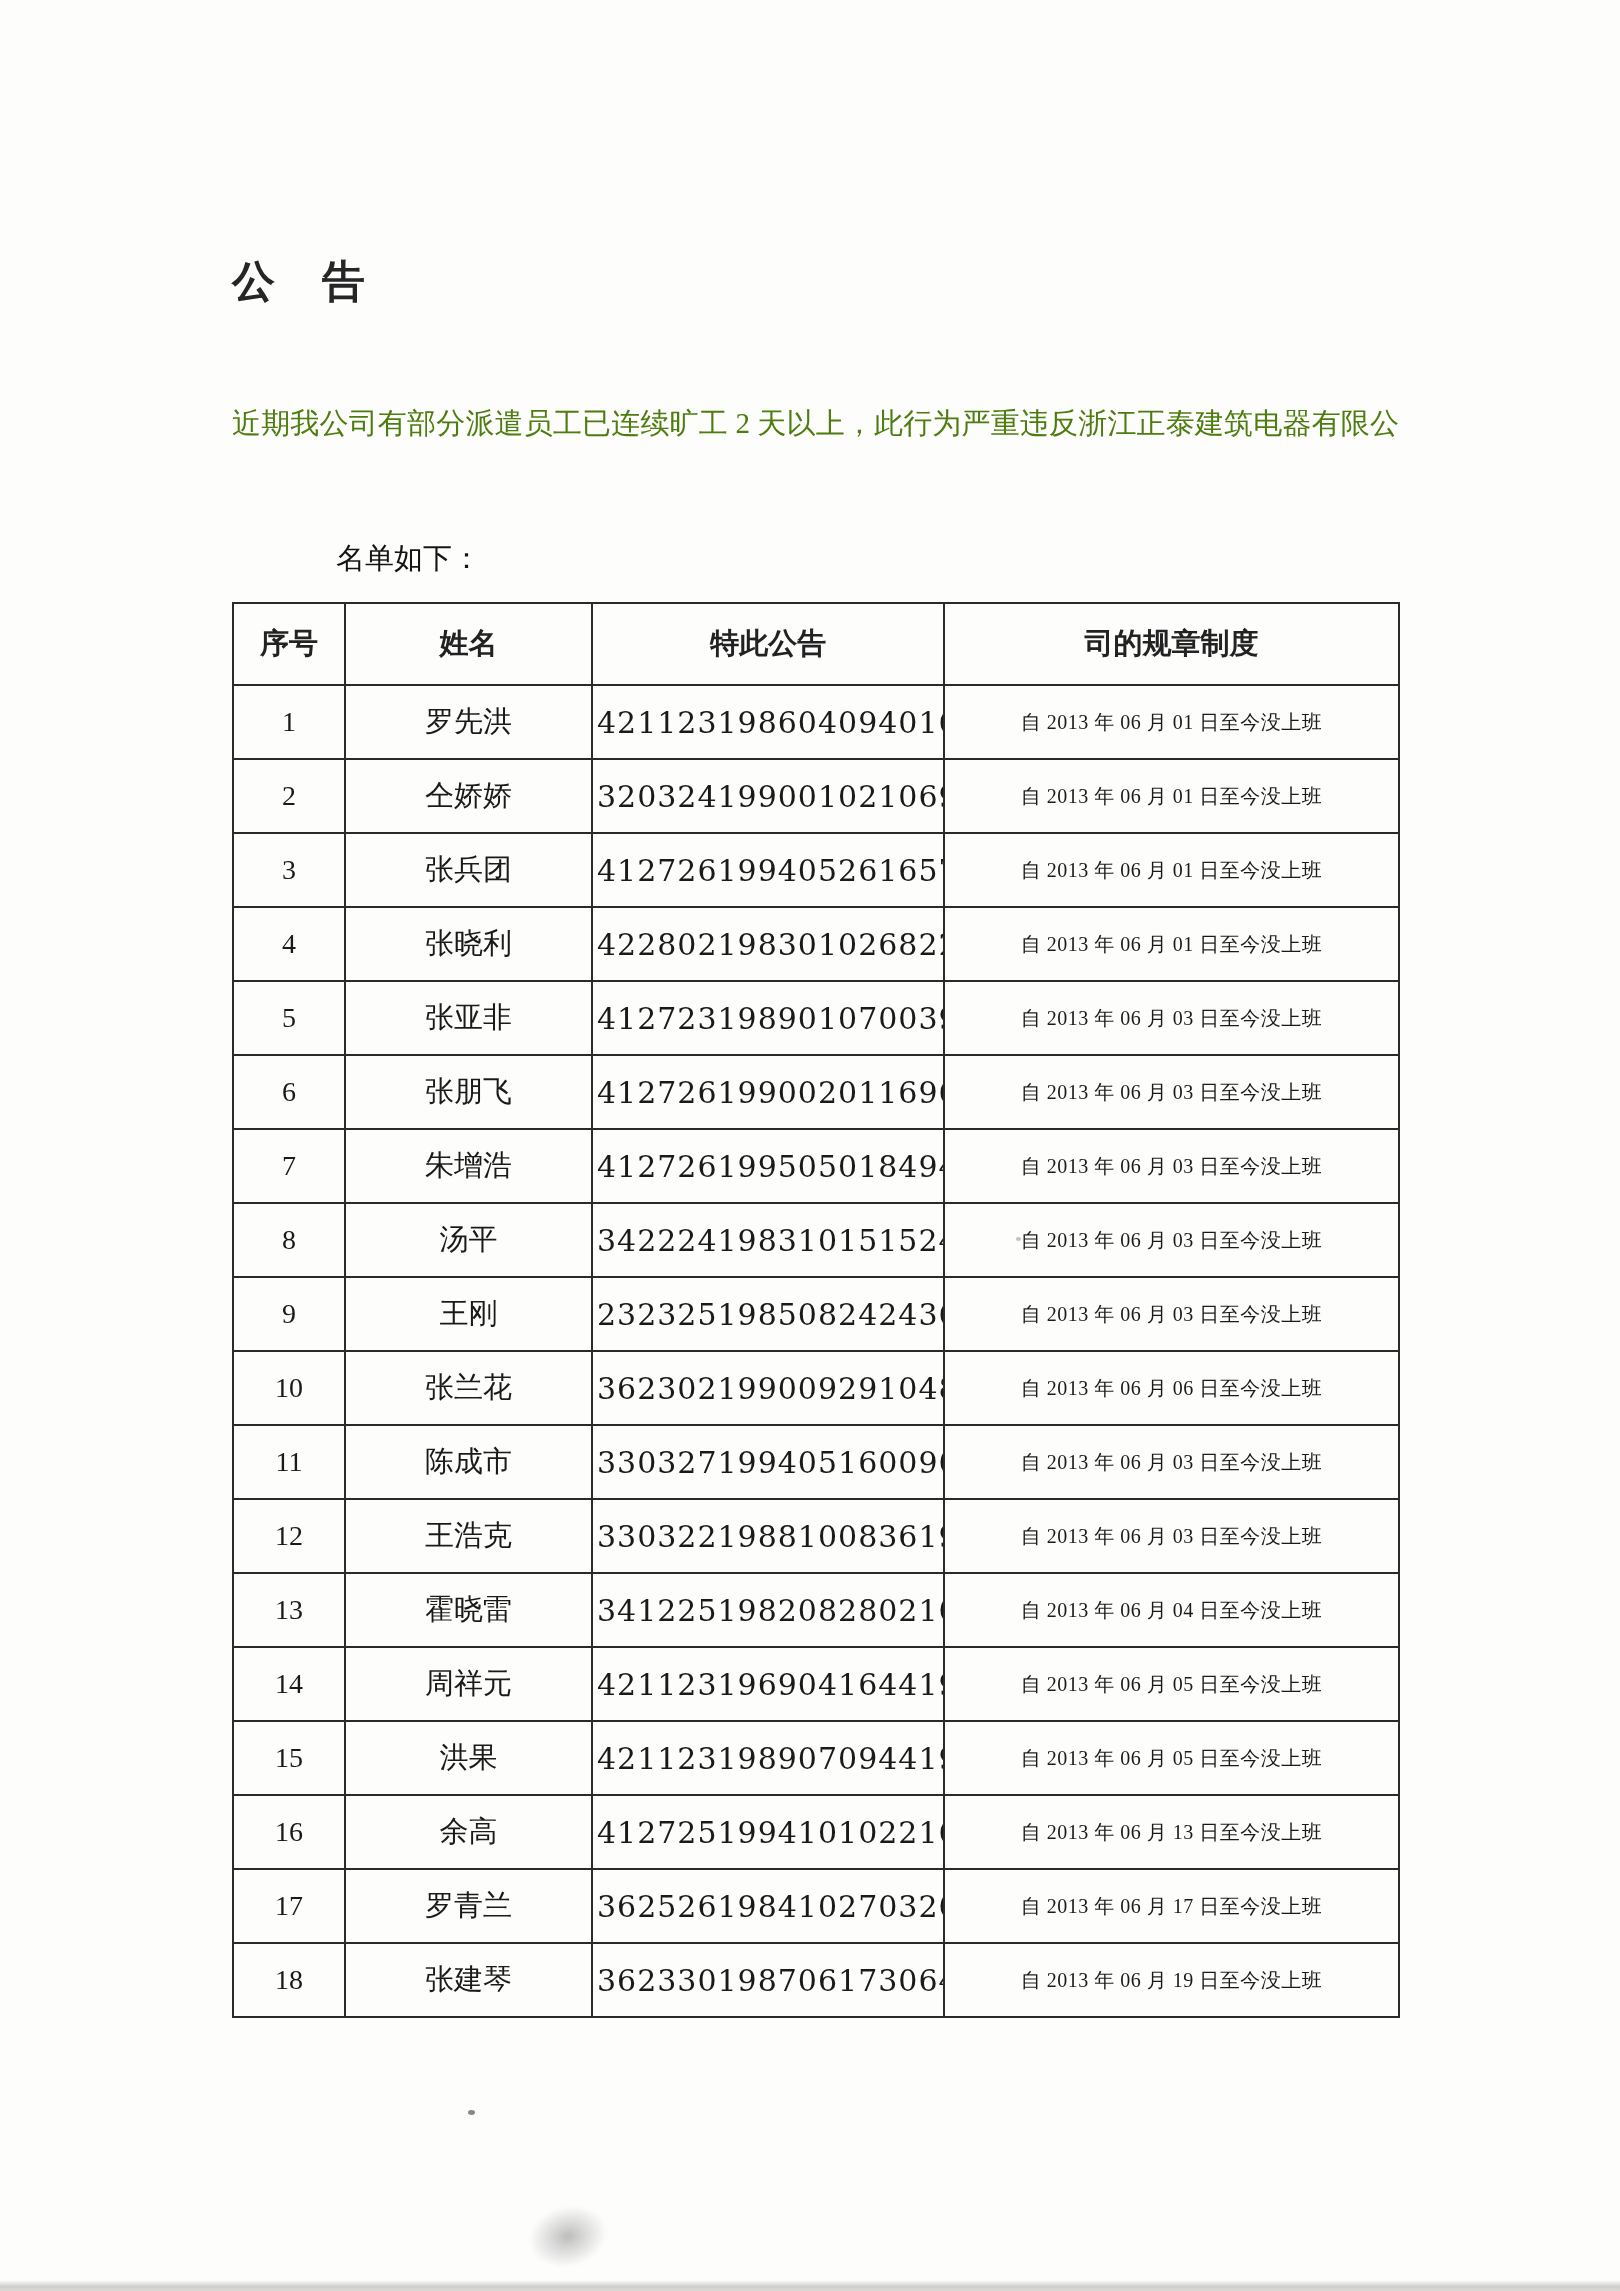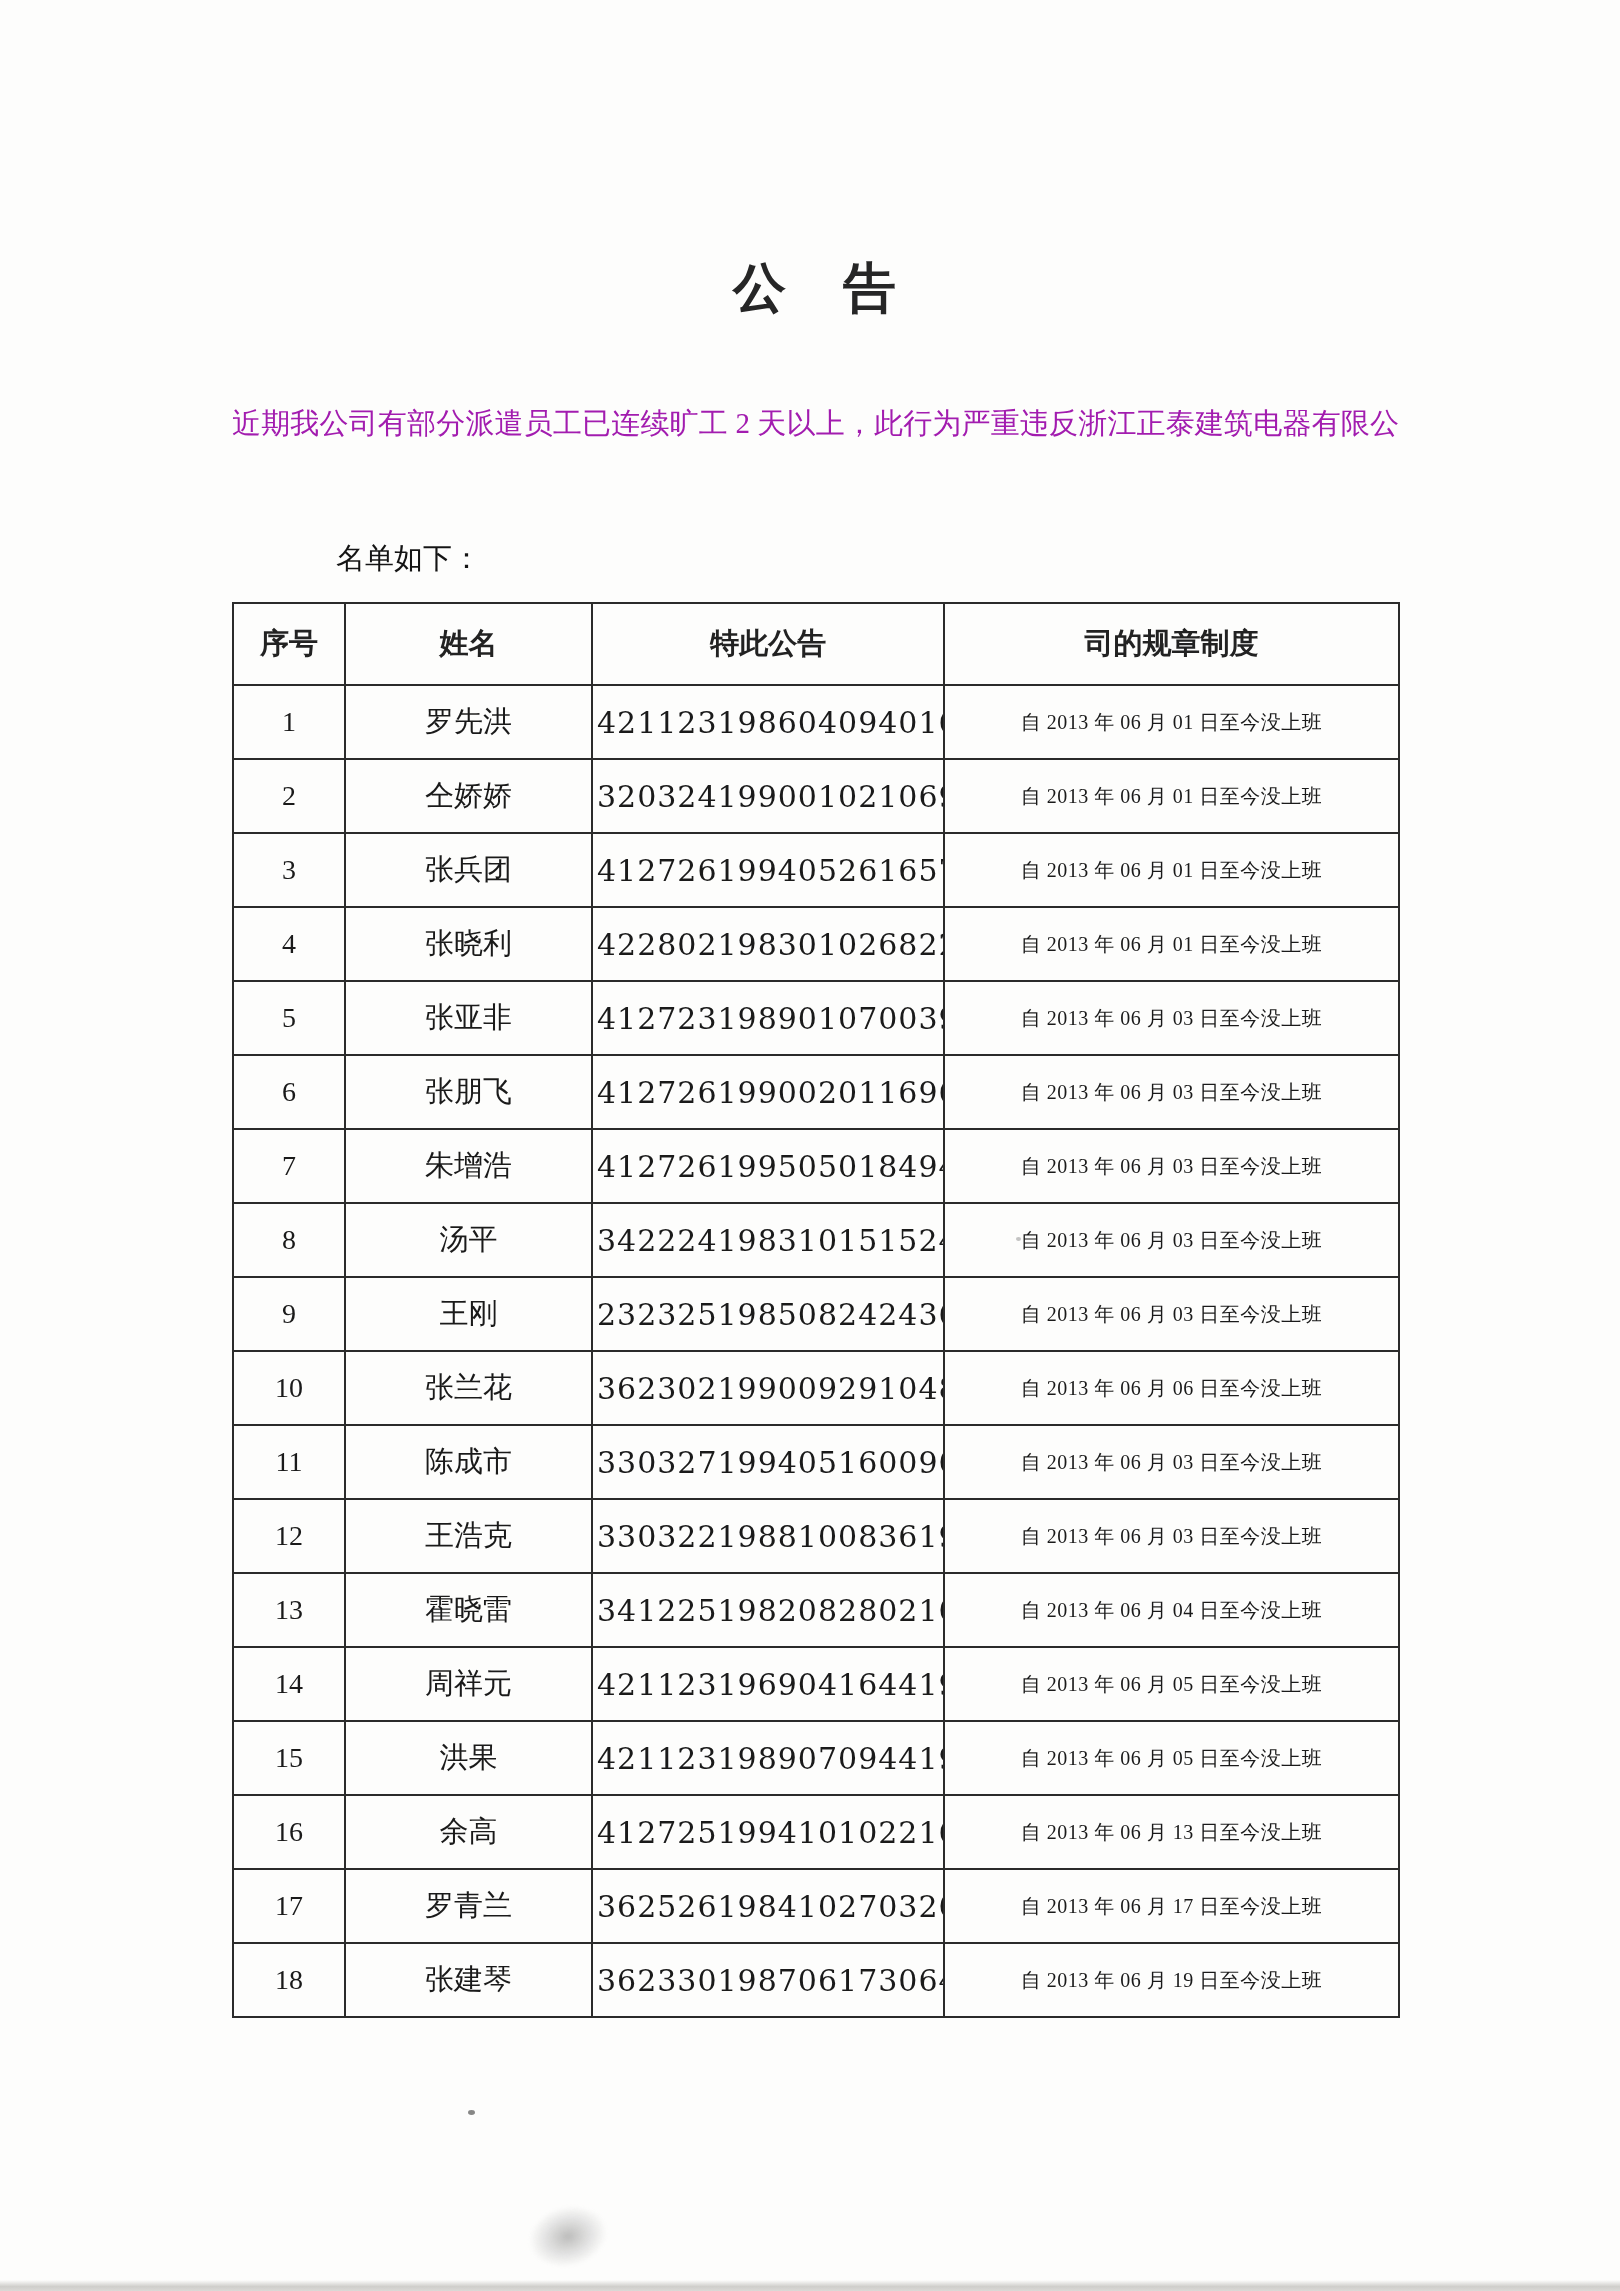--- a/index.html
+++ b/index.html
@@ -7,27 +7,26 @@
     position:relative;
     width:1620px;height:2292px;
     background:#fefefdl;
     background:#fdfdfc;
     overflow:hidden;
     font-family:"Liberation Serif","DejaVu Serif",serif;
     color:#161616;
   }
   .doc-title{
     position:absolute;left:232px;top:253px;width:1167px;
-    text-align:center;
-    font-size:53px;font-weight:bold;color:#262626;
+    font-size:43px;font-weight:bold;color:#262626;
     letter-spacing:2px;
   }
   .para-line{
     position:absolute;left:232px;width:1167px;
-    font-size:29px;line-height:39px;color:#a21caf;
+    font-size:29px;line-height:39px;color:#4d7c0f;
     white-space:nowrap;
   }
   .para-line.justify{
     white-space:normal;
     text-align:justify;
     text-align-last:justify;
   }
   .line-1{top:404px;}
   .line-2{top:476px;white-space:nowrap;}
   .list-intro{

